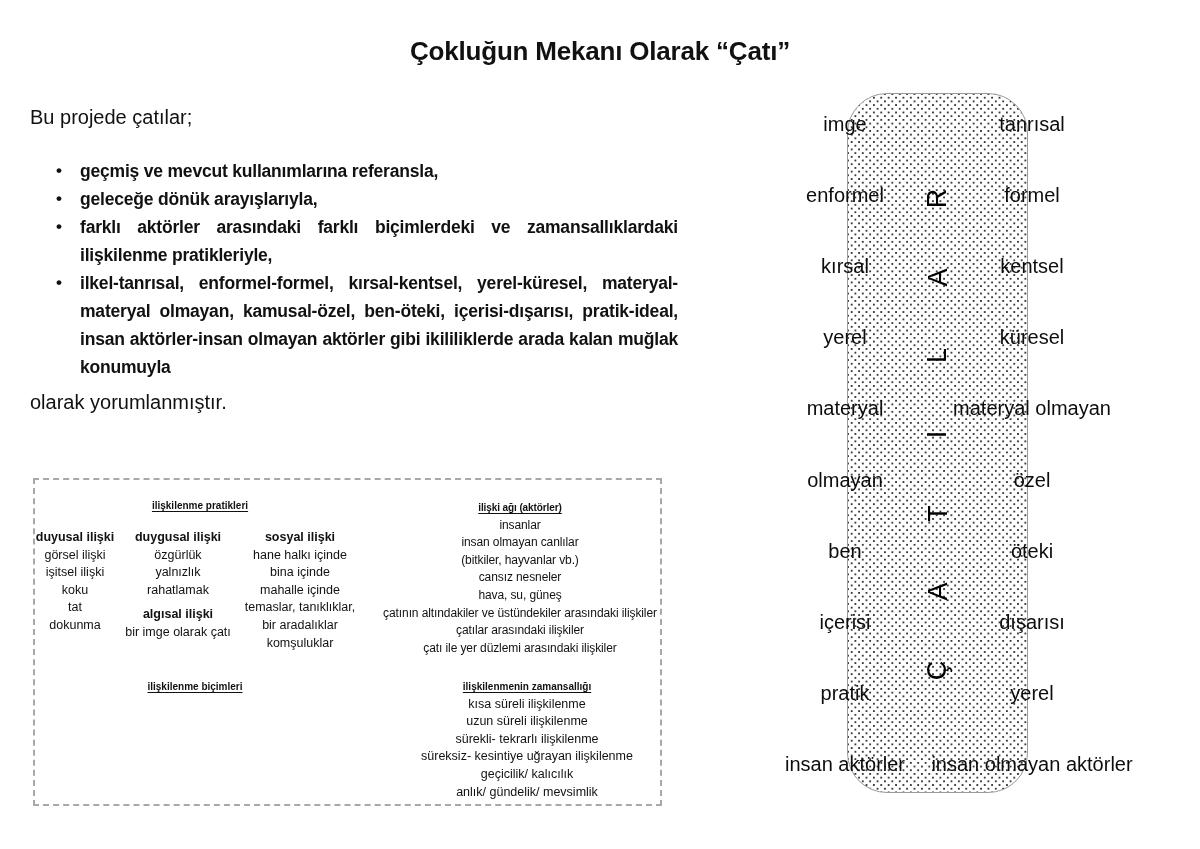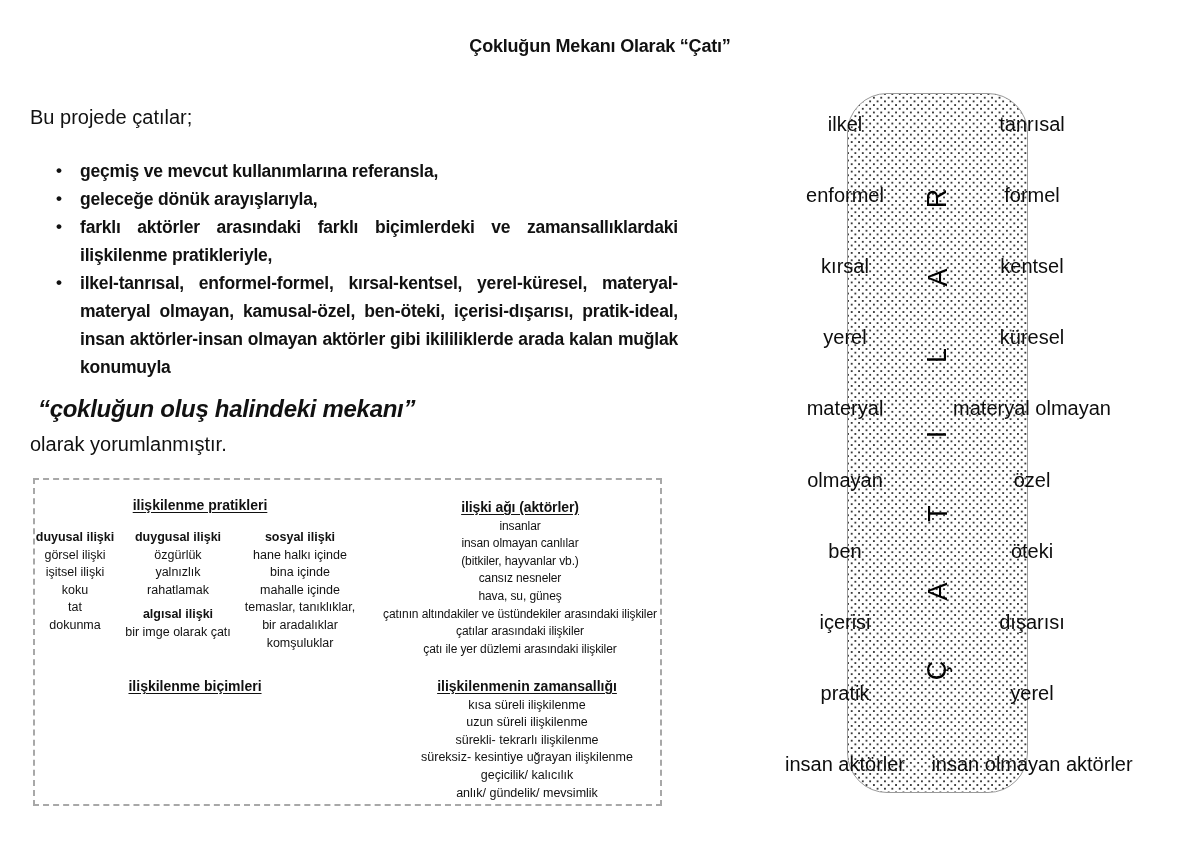--- a/index.html
+++ b/index.html
@@ -11,21 +11,21 @@
     font-family: "Liberation Sans", sans-serif;
     color: #111111;
     overflow: hidden;
   }
 
   
   .title {
     position: absolute;
     top: 36px; left: 0; width: 100%;
     text-align: center;
-    font-size: 18px;
+    font-size: 26px;
     font-weight: bold;
     letter-spacing: -0.2px;
   }
 
   
   .left-col {
     position: absolute;
     left: 30px; top: 104px;
     width: 648px;
   }
@@ -73,21 +73,21 @@
     line-height: 17.6px;
   }
   .tax-sec {
     position: absolute;
     transform: translateX(-50%);
     text-align: center;
     white-space: nowrap;
   }
   .tax-heading {
     font-weight: bold;
-    font-size: 14px;
+    font-size: 10px;
     text-decoration: underline;
     text-underline-offset: 2px;
     white-space: nowrap;
   }
   .tax-col-header { font-weight: bold; }
   .tax-sub2 { margin-top: 7px; }
   .tax-list { margin: 0; padding: 0; list-style: none; }
   .sec-network { font-size: 12px; letter-spacing: -0.1px; }
 
   
@@ -160,21 +160,20 @@
   <div class="title">Çokluğun Mekanı Olarak “Çatı”</div>
 
   <div class="left-col">
     <div class="intro-lead">Bu projede çatılar;</div>
     <ul class="bullets">
         <li>geçmiş ve mevcut kullanımlarına referansla,</li>
         <li>geleceğe dönük arayışlarıyla,</li>
         <li>farklı aktörler arasındaki farklı biçimlerdeki ve zamansallıklardaki ilişkilenme pratikleriyle,</li>
         <li>ilkel-tanrısal, enformel-formel, kırsal-kentsel, yerel-küresel, materyal-materyal olmayan, kamusal-özel, ben-öteki, içerisi-dışarısı, pratik-ideal, insan aktörler-insan olmayan aktörler gibi ikililiklerde arada kalan muğlak konumuyla</li>
       </ul>
-    <div class="quote">“çokluğun oluş halindeki mekanı”</div>
     <div class="quote-suffix">olarak yorumlanmıştır.</div>
   </div>
 
   <div class="taxonomy-box">
 
     <div class="tax-sec h-practices">
       <span class="tax-heading">ilişkilenme pratikleri</span>
     </div>
 
     <div class="tax-sec col-duyusal">
@@ -267,21 +266,21 @@
         <div class="letter">
         <span class="letter-glyph">A</span>
       </div>
         <div class="letter">
         <span class="letter-glyph">Ç</span>
       </div>
       </div>
 
     <div class="pairs">
         <div class="pair-row">
-        <span class="pair-left">ilkel</span>
+        <span class="pair-left">imge</span>
         <span class="pair-right">tanrısal</span>
       </div>
         <div class="pair-row">
         <span class="pair-left">enformel</span>
         <span class="pair-right">formel</span>
       </div>
         <div class="pair-row">
         <span class="pair-left">kırsal</span>
         <span class="pair-right">kentsel</span>
       </div>

